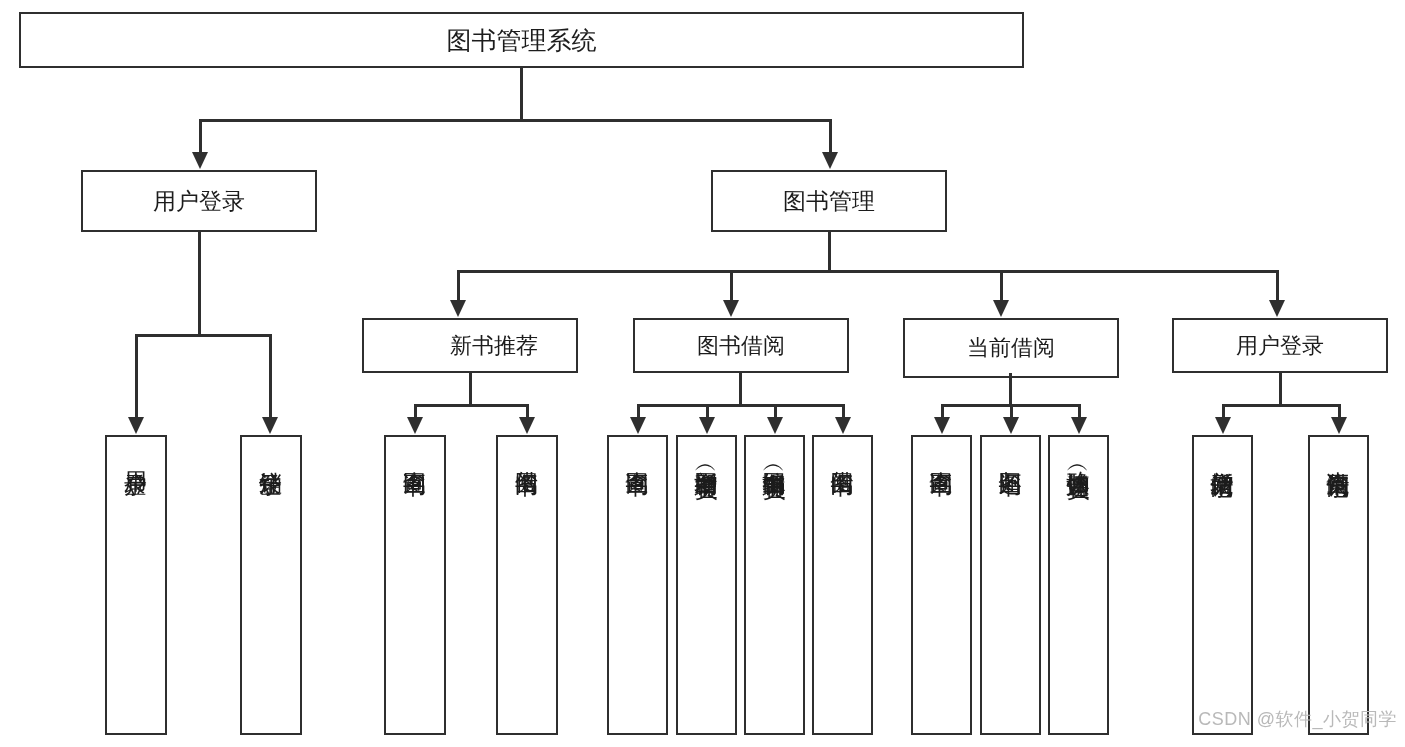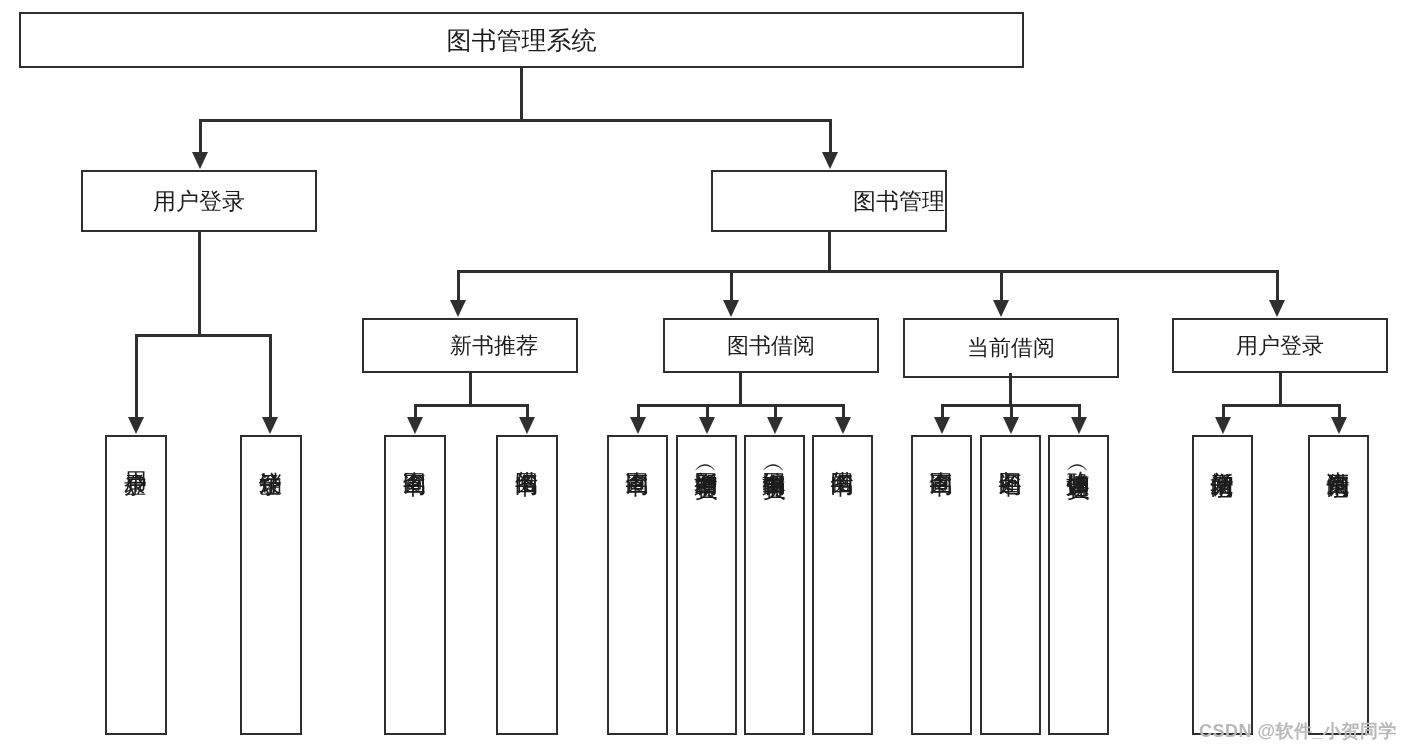--- a/index.html
+++ b/index.html
@@ -49,26 +49,25 @@
     width:0;height:0;
     border-left:8px solid transparent;
     border-right:8px solid transparent;
     border-top:17px solid #2f2f2f;
   }
 
   
   #watermark{
     position:absolute;
     right:8px;
-    bottom:4px;
+    bottom:16px;
     font-size:18px;
     color:#b9b9b9;
     white-space:nowrap;
     letter-spacing:0.5px;
-    font-weight:bold;
   }
 </style>
 </head>
 <body>
 
 <div id="canvas">
 
   <div class="node root" style="left:19px;top:12px;width:1005px;height:56px;">
     <span>图书管理系统</span>
   </div>
@@ -78,21 +77,21 @@
   <div class="ln h" style="left:199px;top:119px;width:633px;"></div>
 
   <div class="ln v" style="left:199px;top:119px;height:34px;"></div>
   <div class="arrow" style="left:192px;top:152px;"></div>
   <div class="ln v" style="left:829px;top:119px;height:34px;"></div>
   <div class="arrow" style="left:822px;top:152px;"></div>
 
   <div class="node lvl1" style="left:81px;top:170px;width:236px;height:62px;">
     <span>用户登录</span>
   </div>
-  <div class="node lvl1" style="left:711px;top:170px;width:236px;height:62px;justify-content:flex-end;">
+  <div class="node lvl1" style="left:711px;top:170px;width:236px;height:62px;">
     <span>图书管理</span>
   </div>
 
   <div class="ln v" style="left:198px;top:232px;height:102px;"></div>
   <div class="ln h" style="left:135px;top:334px;width:136px;"></div>
   <div class="ln v" style="left:135px;top:334px;height:84px;"></div>
   <div class="arrow" style="left:128px;top:417px;"></div>
   <div class="ln v" style="left:269px;top:334px;height:84px;"></div>
   <div class="arrow" style="left:262px;top:417px;"></div>
 
@@ -104,21 +103,21 @@
   <div class="ln v" style="left:730px;top:270px;height:31px;"></div>
   <div class="arrow" style="left:723px;top:300px;"></div>
   <div class="ln v" style="left:1000px;top:270px;height:31px;"></div>
   <div class="arrow" style="left:993px;top:300px;"></div>
   <div class="ln v" style="left:1276px;top:270px;height:31px;"></div>
   <div class="arrow" style="left:1269px;top:300px;"></div>
 
   <div class="node lvl2" style="left:362px;top:318px;width:216px;height:55px;padding-left:48px;">
     <span>新书推荐</span>
   </div>
-  <div class="node lvl2" style="left:633px;top:318px;width:216px;height:55px;margin-left:30px;">
+  <div class="node lvl2" style="left:633px;top:318px;width:216px;height:55px;">
     <span>图书借阅</span>
   </div>
   <div class="node lvl2" style="left:903px;top:318px;width:216px;height:60px;">
     <span>当前借阅</span>
   </div>
   <div class="node lvl2" style="left:1172px;top:318px;width:216px;height:55px;">
     <span>用户登录</span>
   </div>
 
   <div class="ln v" style="left:469px;top:373px;height:31px;"></div>

